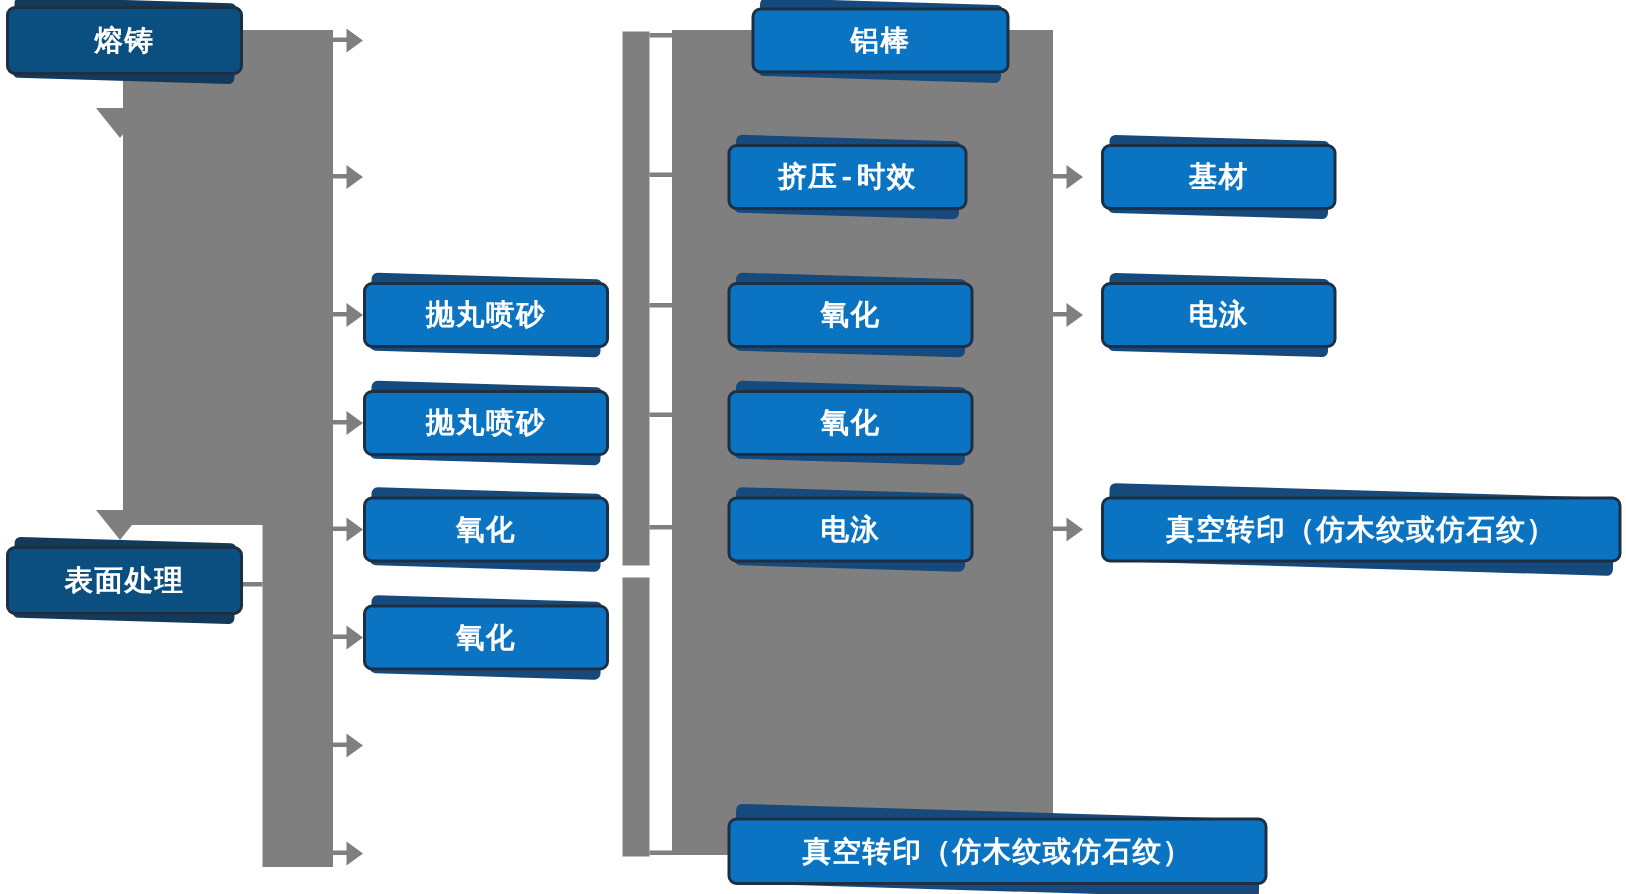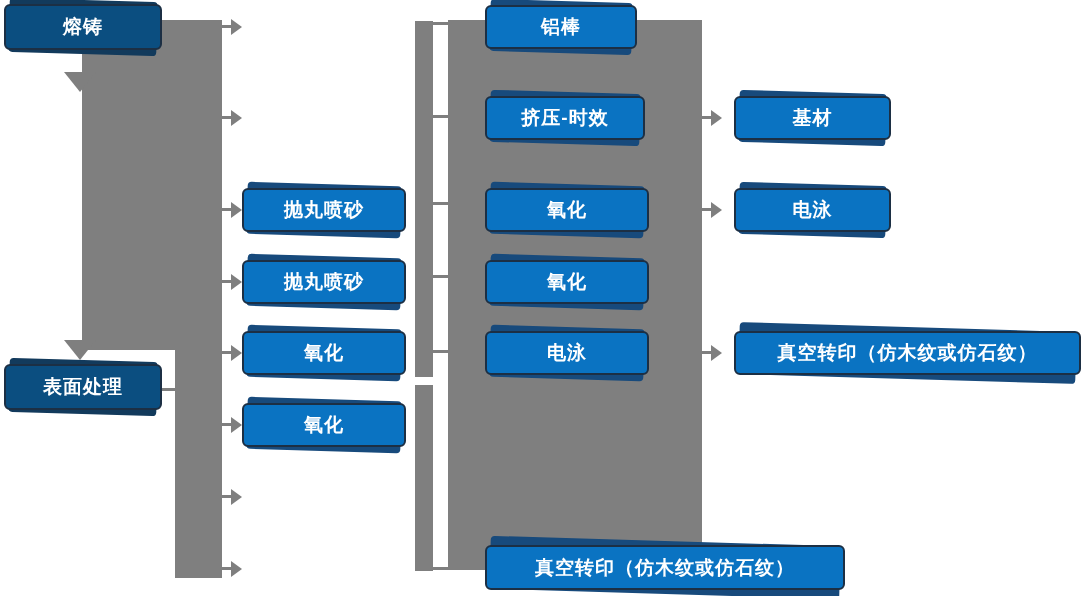--- a/index.html
+++ b/index.html
@@ -17,21 +17,21 @@
   .arrow-r{position:absolute;width:20px;height:16px;}
   .arrow-r .shaft{position:absolute;left:0;top:6px;height:3px;width:11px;background:var(--connector,#7f7f7f);}
   .arrow-r .head{position:absolute;left:9px;top:0;width:0;height:0;
     border-top:8px solid transparent;border-bottom:8px solid transparent;
     border-left:11px solid var(--connector,#7f7f7f);}
   
   .arrow-d{position:absolute;width:0;height:0;
     border-left:16px solid transparent;border-right:16px solid transparent;
     border-top:20px solid var(--connector,#7f7f7f);}
   
-  .node{position:absolute;}
+  .node{position:absolute;font-family:Liberation Mono, monospace;}
   .node .back{
     position:absolute;left:5px;right:5px;top:-4px;bottom:-4px;
     background:var(--node_back,#174a7c);
     transform:rotate(1.7deg);border-radius:4px;
   }
   .node .face{
     position:absolute;left:0;right:0;top:0;bottom:0;
     background:var(--node_fill,#0a73c2);
     border:2px solid var(--node_border,#1c2f44);
     border-radius:6px;box-sizing:border-box;
@@ -129,21 +129,21 @@
     </div>
   <div class="node" style="left:242px;top:331px;width:164px;height:44px">
       <div class="back"></div>
       <div class="face">氧化</div>
     </div>
   <div class="node" style="left:242px;top:403px;width:164px;height:44px">
       <div class="back"></div>
       <div class="face">氧化</div>
     </div>
 
-  <div class="node" style="left:485px;top:5px;width:152px;height:44px">
+  <div class="node" style="left:501px;top:5px;width:172px;height:44px">
       <div class="back"></div>
       <div class="face">铝棒</div>
     </div>
   <div class="node" style="left:485px;top:96px;width:160px;height:44px">
       <div class="back"></div>
       <div class="face">挤压-时效</div>
     </div>
   <div class="node" style="left:485px;top:188px;width:164px;height:44px">
       <div class="back"></div>
       <div class="face">氧化</div>

